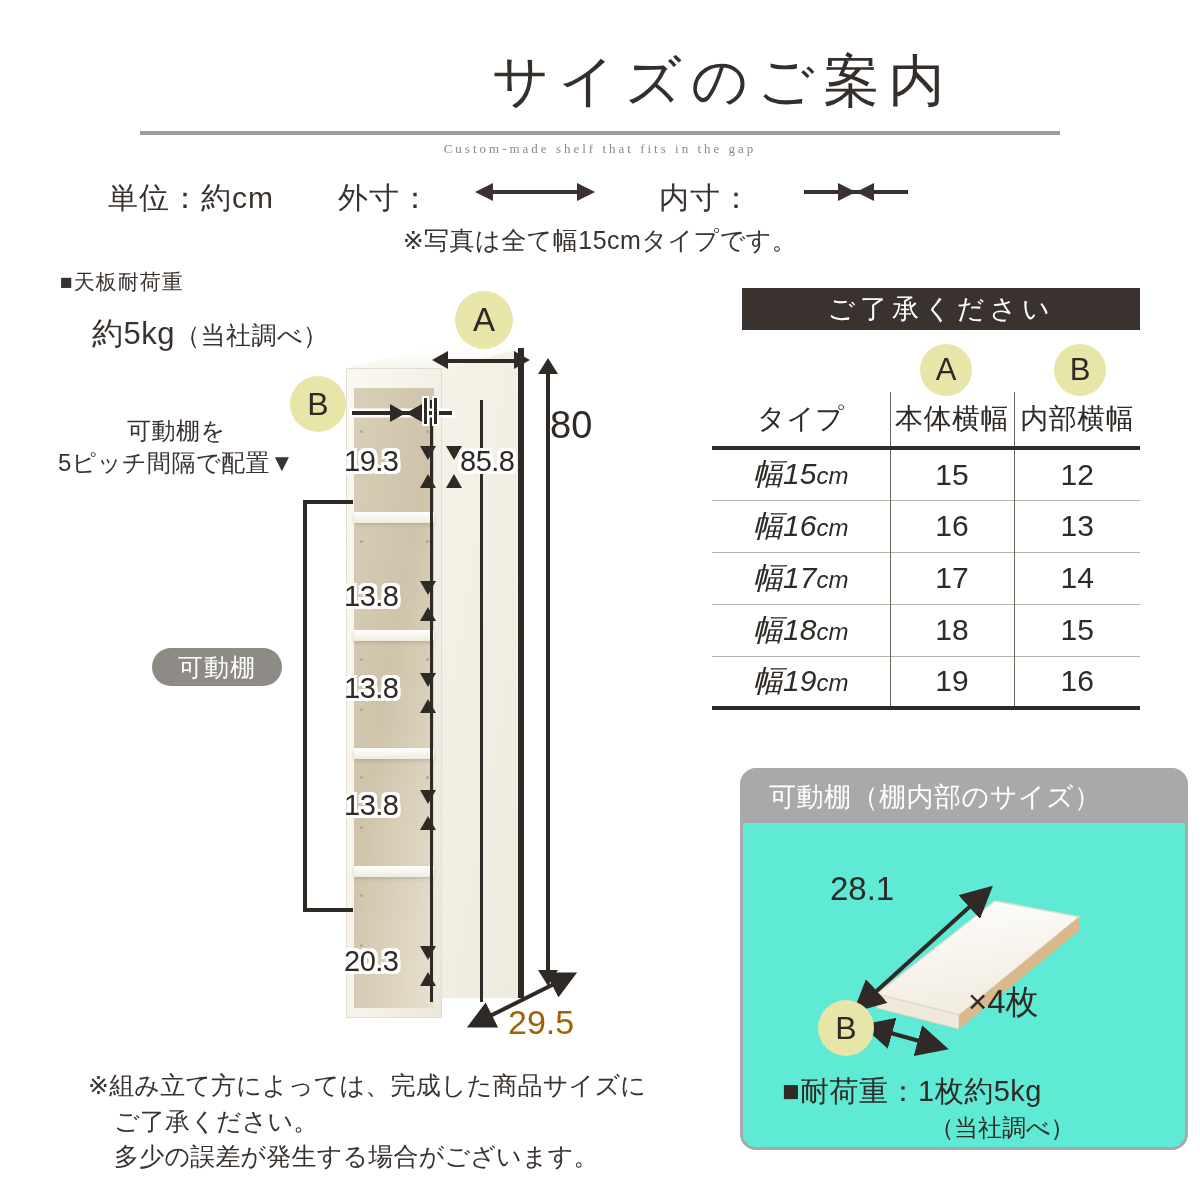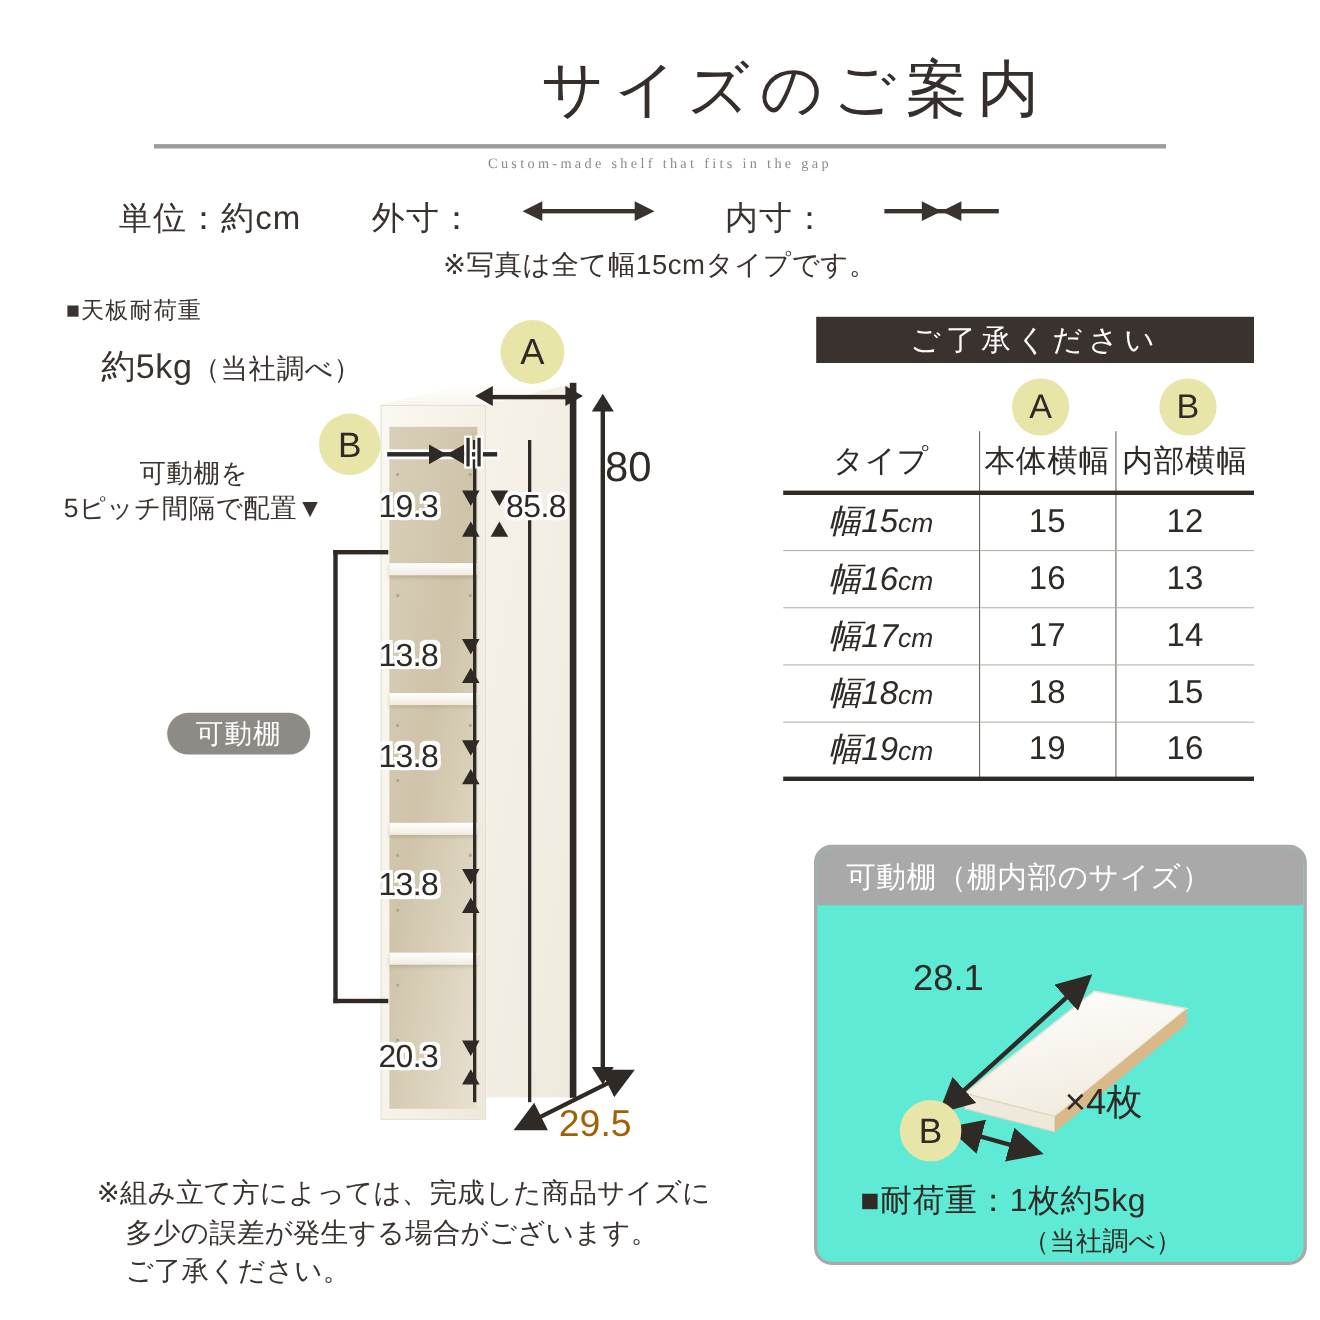--- a/index.html
+++ b/index.html
@@ -310,22 +310,22 @@
   </div>
   <div class="pitch-note">
     <span>可動棚を</span><br>
     <span>5ピッチ間隔で配置▼</span>
   </div>
 
   <div class="pill">可動棚</div>
 
   <div class="disclaimer">
     <span>※組み立て方によっては、完成した商品サイズに</span>
+    <span class="ind">ご了承ください。</span>
     <span class="ind">多少の誤差が発生する場合がございます。</span>
-    <span class="ind">ご了承ください。</span>
   </div>
 
   <div class="shelf-wrap">
     <div class="body-top"></div>
     <div class="body-side"></div>
     <div class="body-side-shadow"></div>
     <div class="body-front"></div>
     <div class="cavity"></div>
 
     <div class="shelf-board" style="top:222px;"></div>

